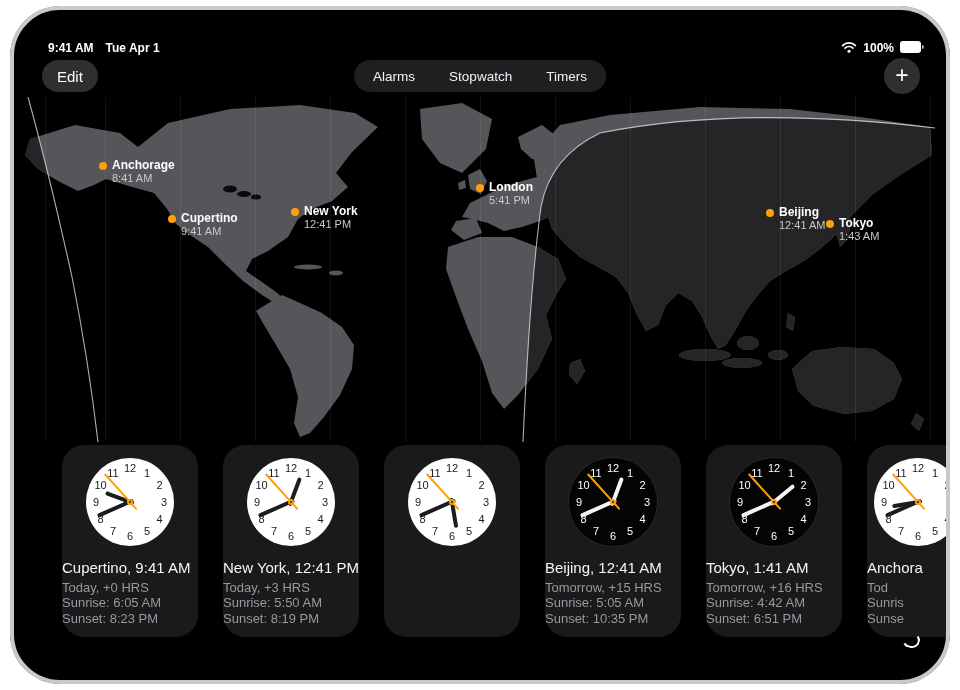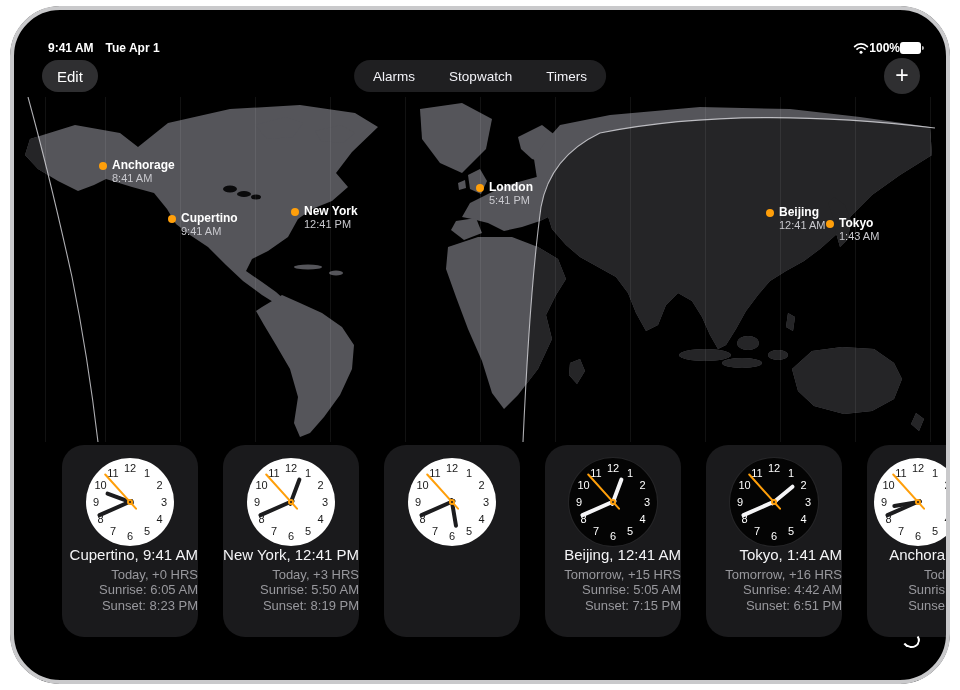--- a/index.html
+++ b/index.html
@@ -12,21 +12,21 @@
             background:#000; border-radius:50px; overflow:hidden; }
   .frame  { position:absolute; top:6px; bottom:6px; left:10px; right:10px;
             border:4px solid #c9c9cb; border-radius:50px;
             box-shadow:0 0 0 120px #fff; pointer-events:none; z-index:90; }
 
   
   .statusbar { position:absolute; top:34px; left:38px; right:26px; height:16px;
                display:flex; justify-content:space-between; align-items:center;
                color:#fff; font-size:12px; font-weight:700; z-index:10; }
   .status-left { display:flex; gap:12px; }
-  .status-right { display:flex; align-items:center; }
+  .status-right { display:flex; gap:6px; }
   .batt { position:relative; width:24px; height:12px; }
   .batt .body { position:absolute; left:0; top:0; width:21px; height:12px;
                 border-radius:3px; background:#fff; }
   .batt .tip { position:absolute; right:0; top:4px; width:2px; height:4px;
                background:#fff; border-radius:0 2px 2px 0; opacity:.7; }
 
   
   .toolbar { position:absolute; top:54px; left:0; right:0; height:36px; z-index:10; }
   .edit-btn { position:absolute; left:32px; top:0; height:32px; padding:0 15px;
               border-radius:16px; background:#2f2f31; color:#fff; font-size:15px;
@@ -75,21 +75,21 @@
   .hand.minute { left:calc(50% - 1.75px); top:calc(50% - 35px); width:3.5px; height:39px;
                  transform-origin:50% 35px; }
   .face-light .hand.hour, .face-light .hand.minute { background:#1c1c1e; }
   .face-dark  .hand.hour, .face-dark  .hand.minute { background:#f5f5f7; }
   .hand.second { left:calc(50% - 1px); top:calc(50% - 38px); width:2px; height:48px;
                  transform-origin:50% 38px; background:var(--accent,#ff9f0a); }
   .hub { position:absolute; left:calc(50% - 3px); top:calc(50% - 3px); width:6px;
          height:6px; border-radius:50%; background:var(--accent,#ff9f0a); }
   .hub::after { content:""; position:absolute; left:2px; top:2px; width:2px; height:2px;
                 border-radius:50%; background:#1a1a1c; }
-  .card-info { text-align:right; }
+  .card-info { margin-top:13px; text-align:left; }
   .card-title { font-size:15px; color:#f5f5f7; margin-bottom:4px; white-space:nowrap; }
   .card-sub { font-size:13px; color:#98989d; line-height:1.18; white-space:nowrap; }
   
   .card.clipped .clock { margin-left:7px; }
   .card.clipped .card-info { width:78px; }
 
   .ornament { position:absolute; left:892px; top:626px; width:18px; height:16px;
               border:2px solid transparent; border-bottom-color:#fff;
               border-right-color:#fff; border-radius:50%;
               transform:rotate(12deg); z-index:8; }
@@ -304,21 +304,21 @@
           <span class="numeral" style="left: 44px; top: 10px;">12</span>
           <div class="hand hour" style="transform: rotate(20.5deg);"></div>
           <div class="hand minute" style="transform: rotate(246deg);"></div>
           <div class="hand second" style="transform: rotate(318deg);"></div>
           <div class="hub"></div>
         </div>
         <div class="card-info">
           <div class="card-title">Beijing, 12:41 AM</div>
           <div class="card-sub">Tomorrow, +15 HRS</div>
           <div class="card-sub">Sunrise: 5:05 AM</div>
-          <div class="card-sub">Sunset: 7:15 PM</div>
+          <div class="card-sub">Sunset: 10:35 PM</div>
         </div>
       </div>
       <div class="card">
         <div class="clock face-dark">
           <span class="numeral" style="left: 61px; top: 14.5551px;">1</span>
           <span class="numeral" style="left: 73.4449px; top: 27px;">2</span>
           <span class="numeral" style="left: 78px; top: 44px;">3</span>
           <span class="numeral" style="left: 73.4449px; top: 61px;">4</span>
           <span class="numeral" style="left: 61px; top: 73.4449px;">5</span>
           <span class="numeral" style="left: 44px; top: 78px;">6</span>

